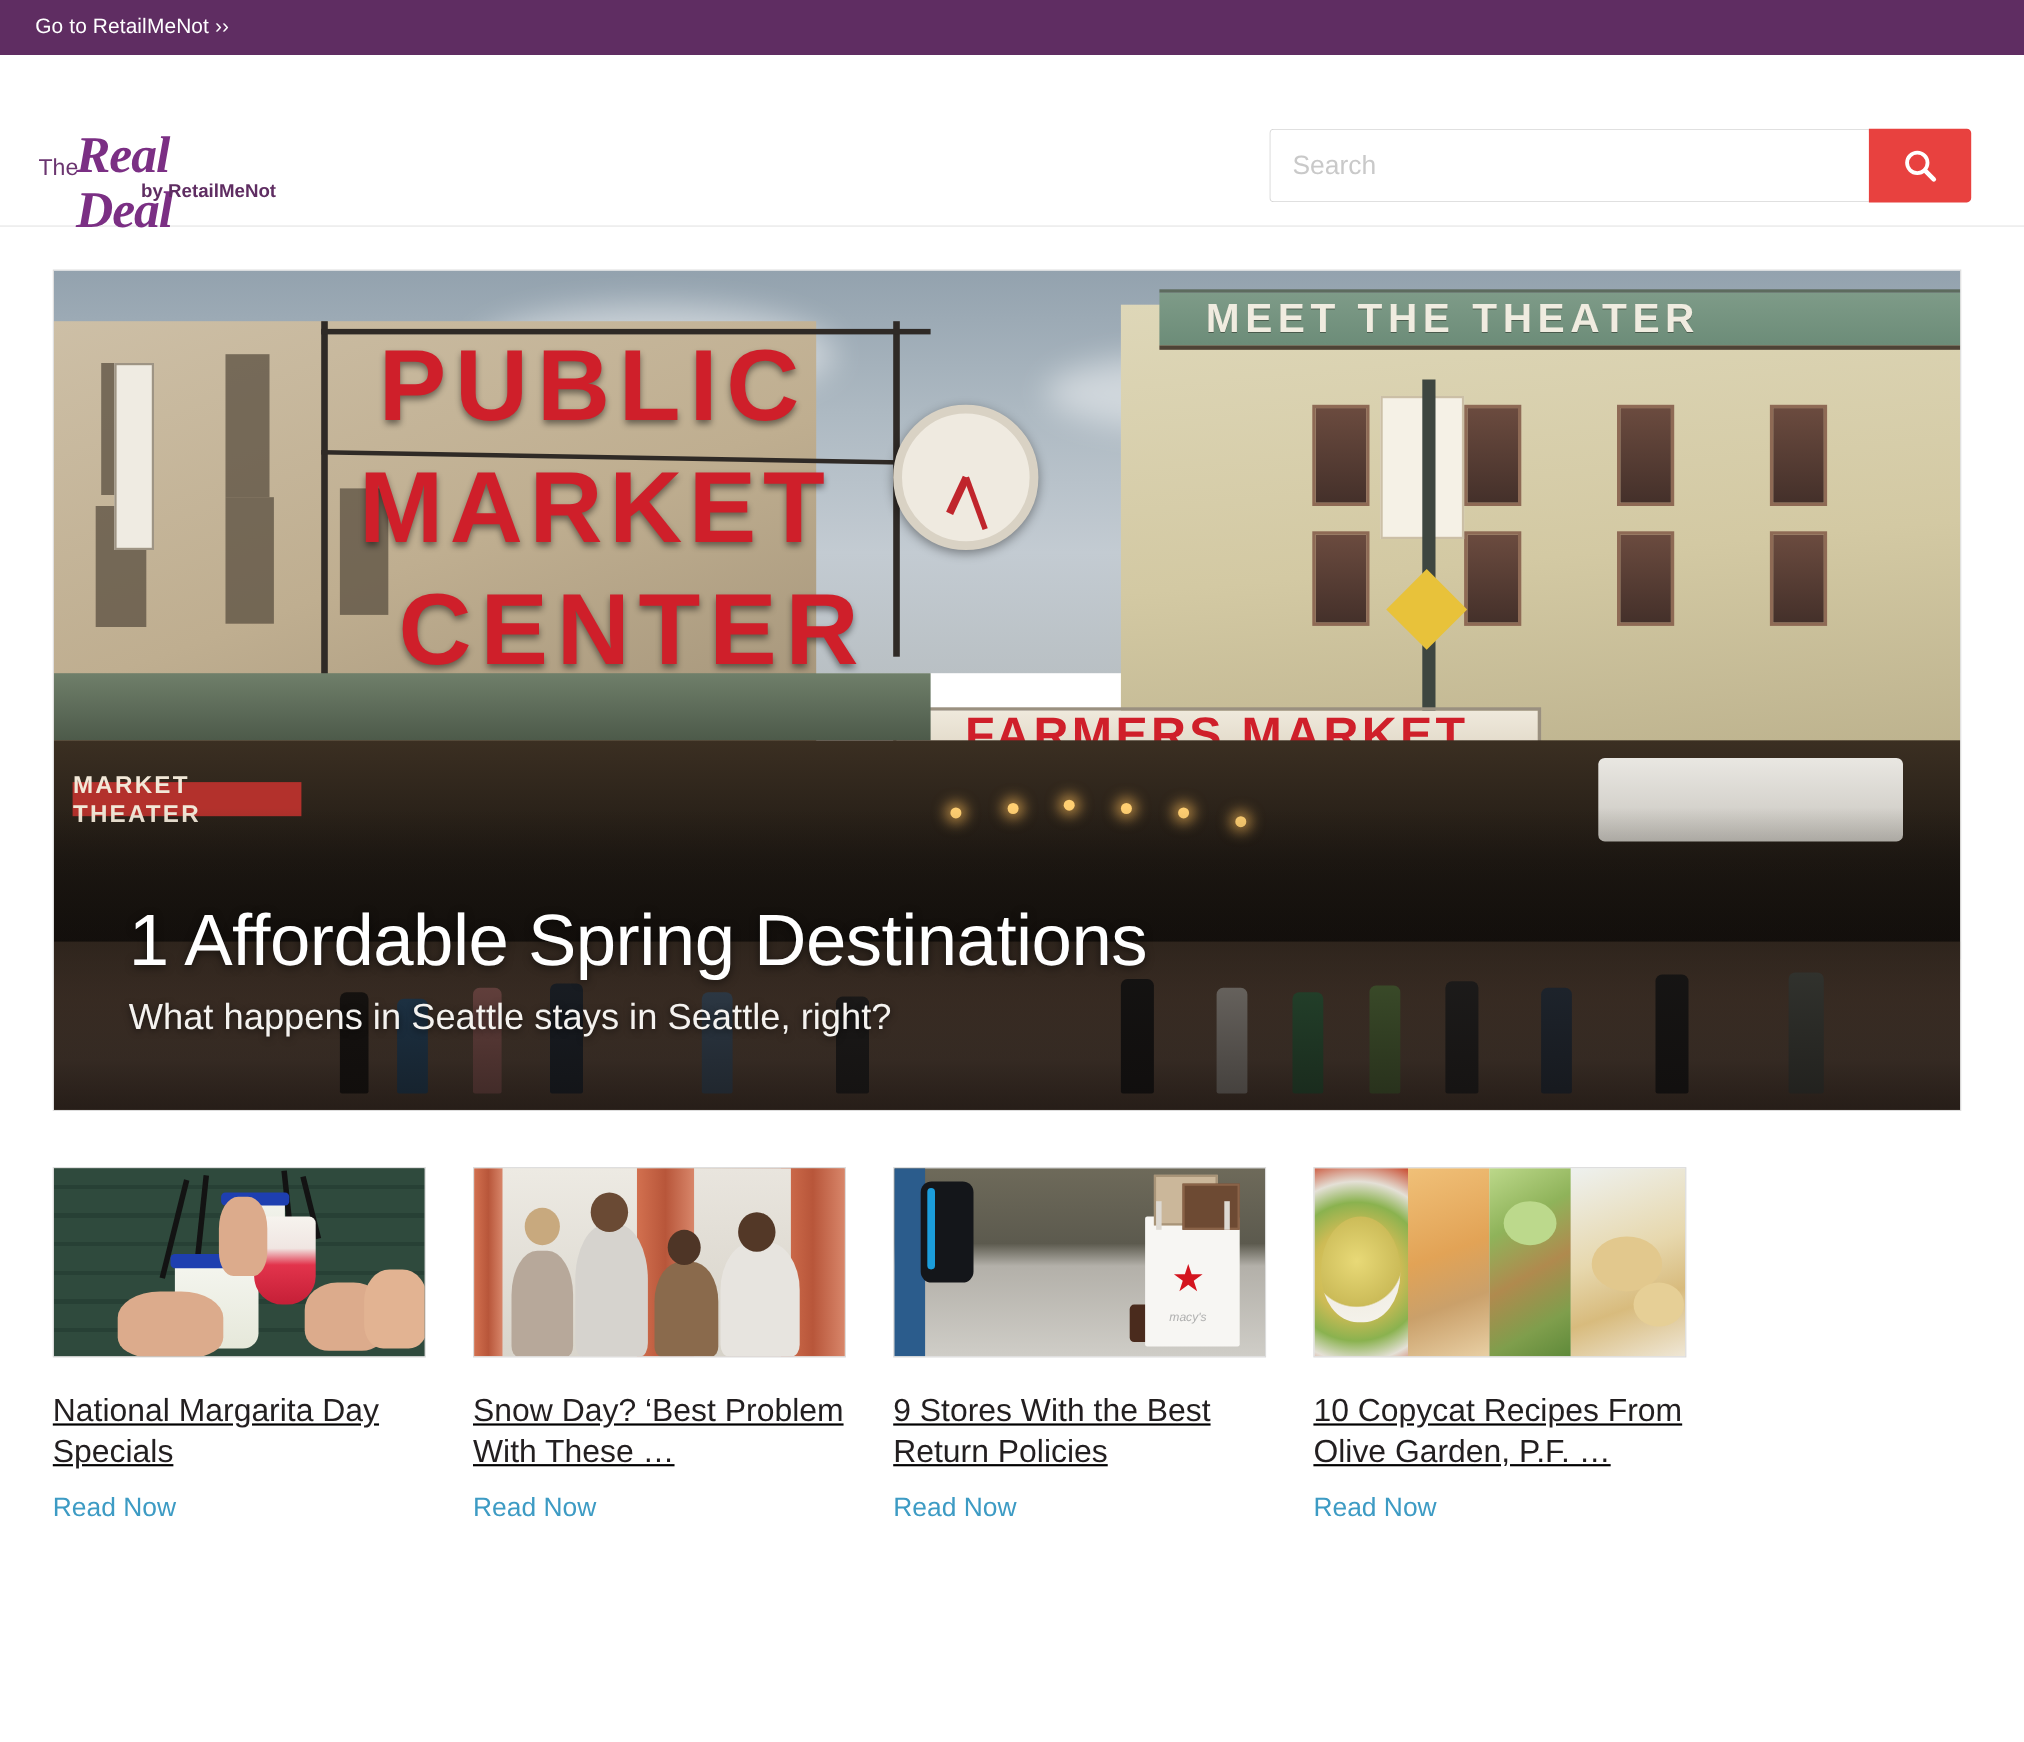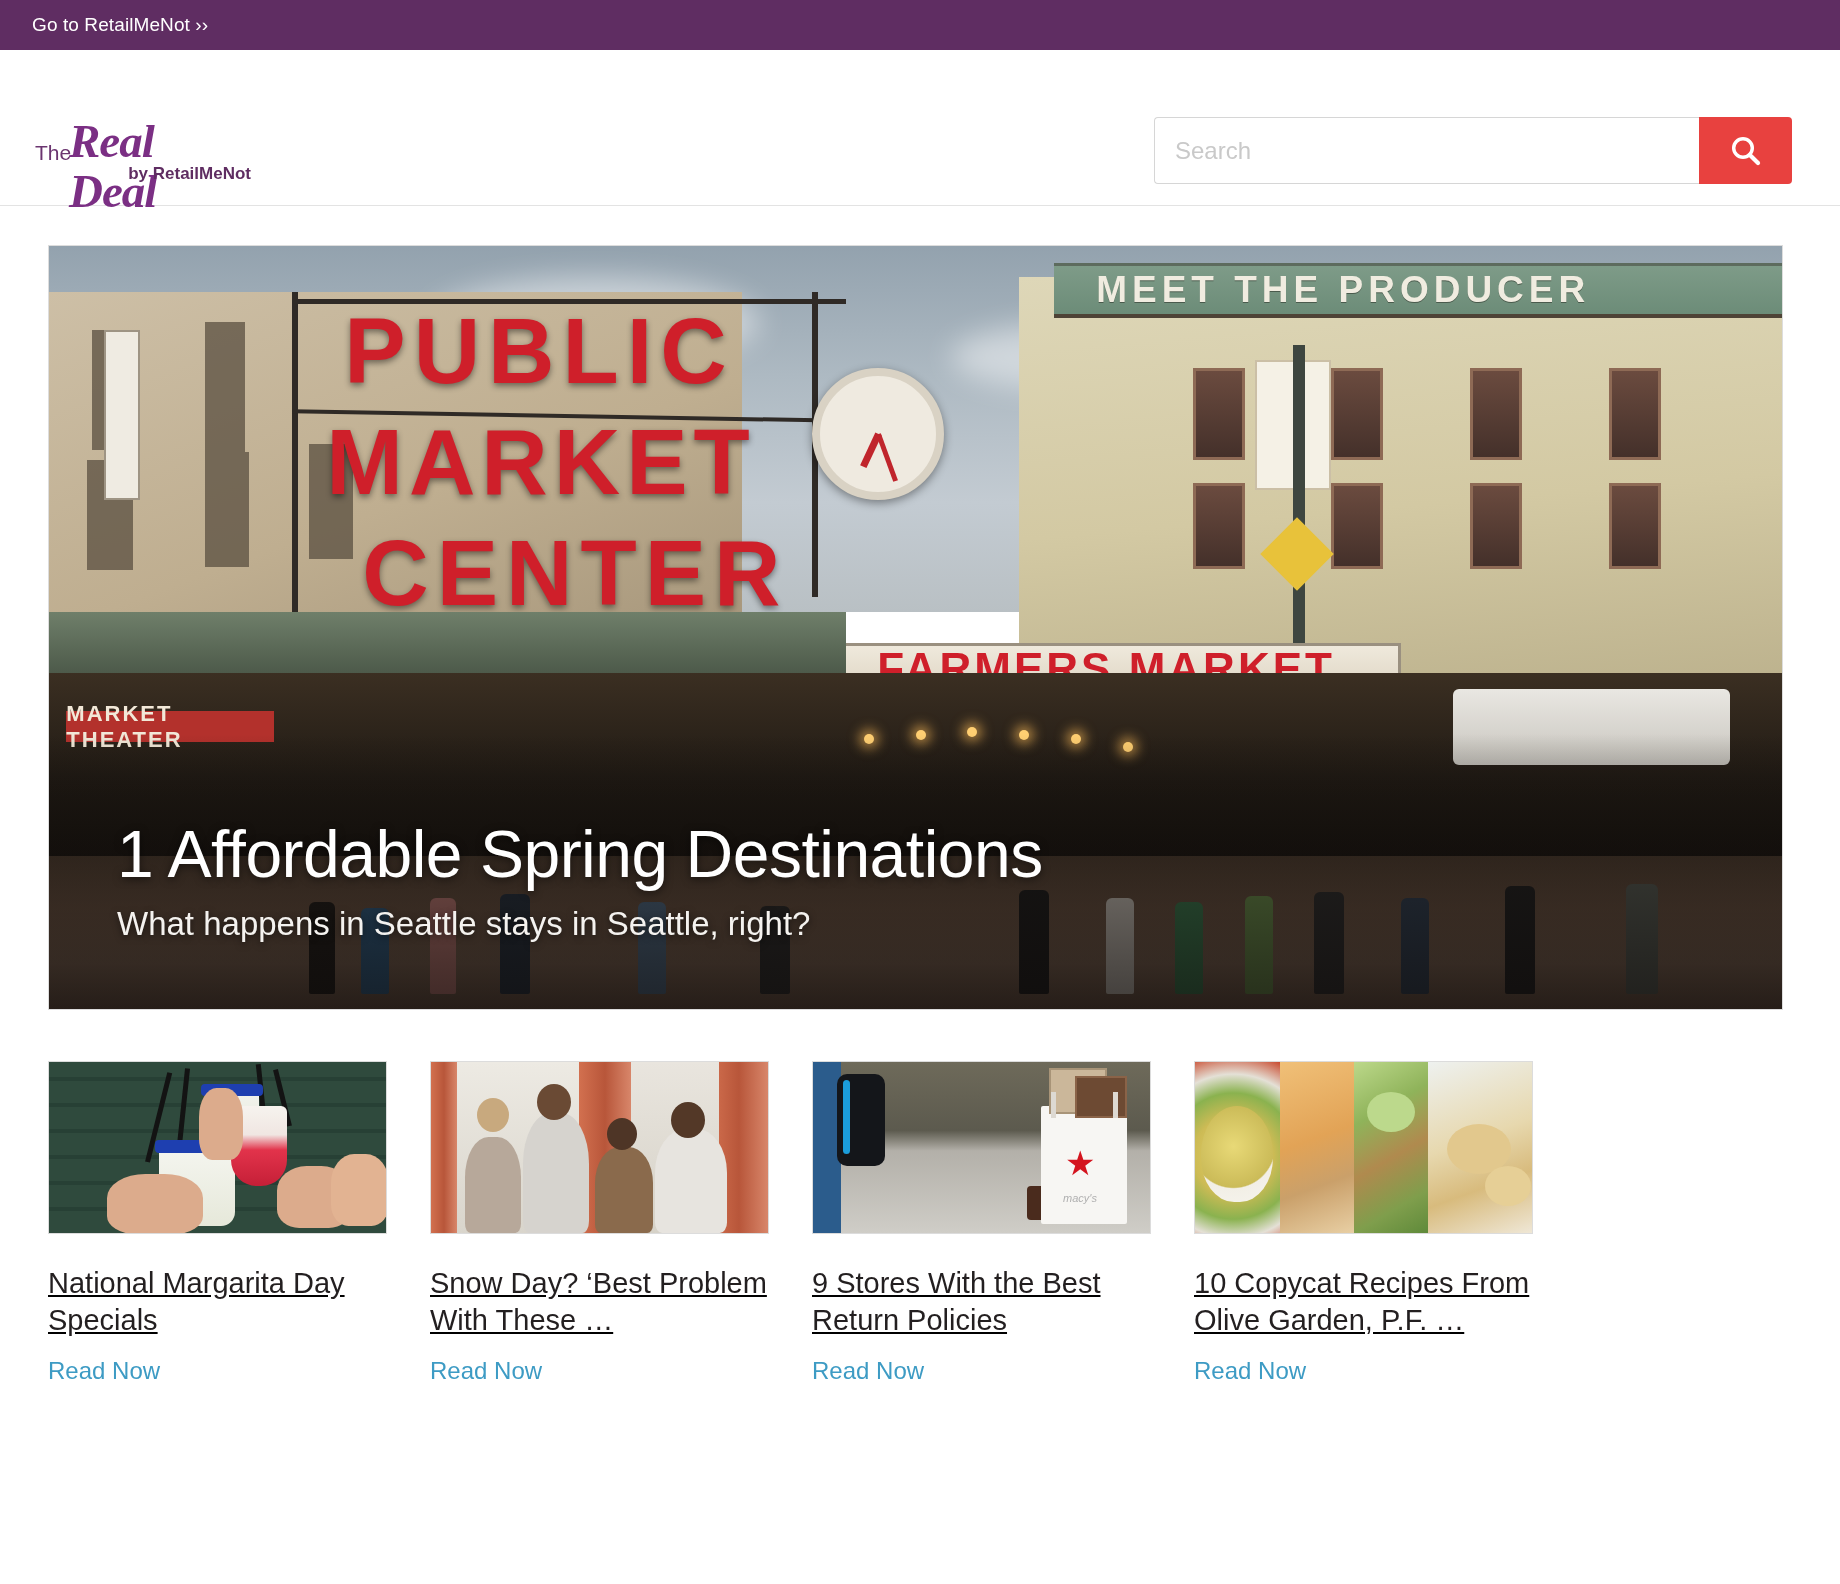--- a/index.html
+++ b/index.html
@@ -367,21 +367,21 @@
         <span class="pm-text pm2">MARKET</span>
         <span class="pm-text pm3">CENTER</span>
       </div>
 
       <div class="clock">
         <div class="clock-h"></div>
         <div class="clock-m"></div>
       </div>
 
       <div class="bldg-right"></div>
-      <div class="meet-sign">MEET THE PRODUCER</div>
+      <div class="meet-sign">MEET THE THEATER</div>
       <div class="rwin" style="right:31%;top:16%;width:52px;height:92px;"></div>
       <div class="rwin" style="right:23%;top:16%;width:52px;height:92px;"></div>
       <div class="rwin" style="right:15%;top:16%;width:52px;height:92px;"></div>
       <div class="rwin" style="right:7%;top:16%;width:52px;height:92px;"></div>
       <div class="rwin" style="right:31%;top:31%;width:52px;height:86px;"></div>
       <div class="rwin" style="right:23%;top:31%;width:52px;height:86px;"></div>
       <div class="rwin" style="right:15%;top:31%;width:52px;height:86px;"></div>
       <div class="rwin" style="right:7%;top:31%;width:52px;height:86px;"></div>
 
       <div style="position:absolute;right:26%;top:15%;width:76px;height:130px;background:#f5f1e6;border:2px solid #cbbfa6;"></div>

